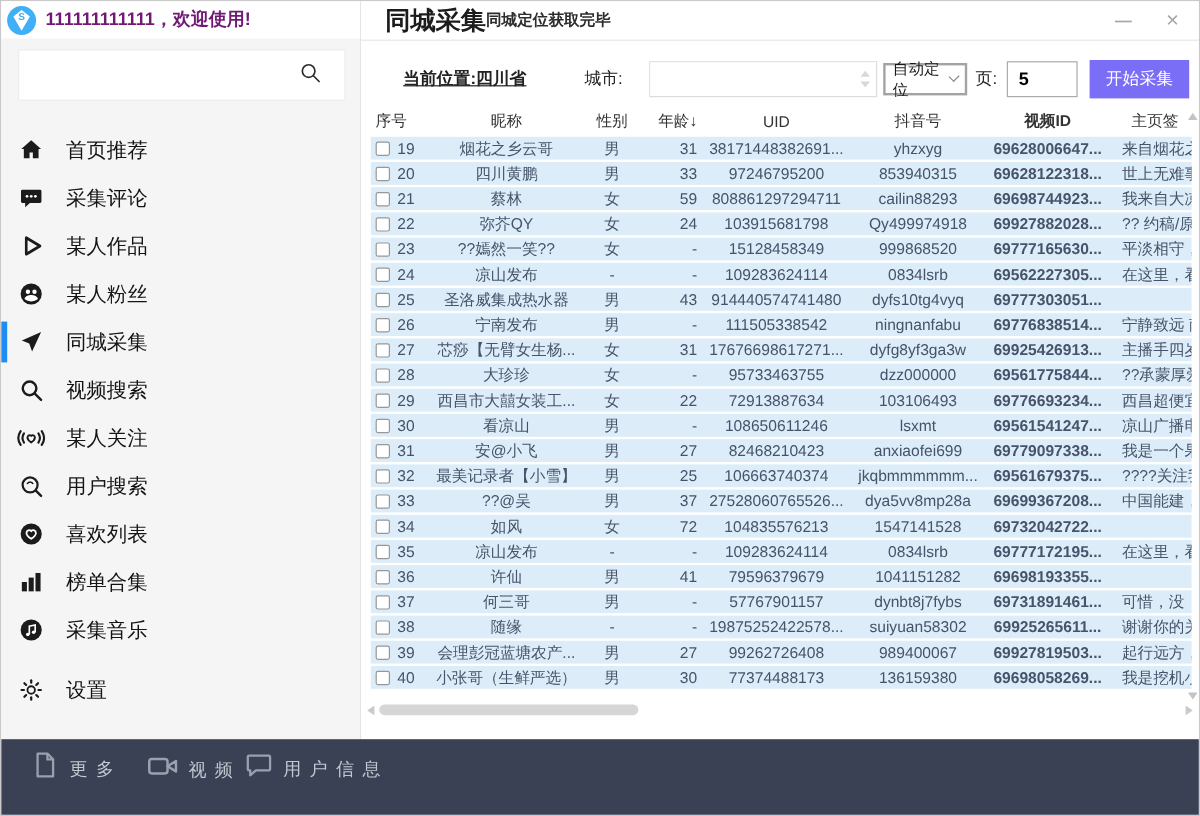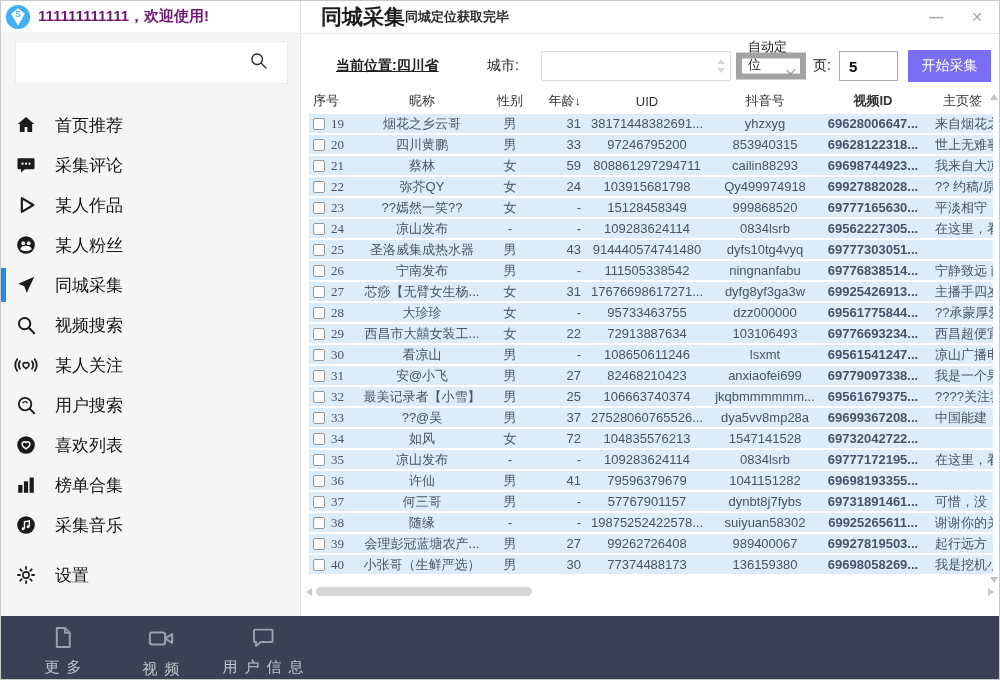--- a/index.html
+++ b/index.html
@@ -28,49 +28,49 @@
 
   .toolbar { position:relative; height:44px; margin-top:10px; }
   .toolbar > * { position:absolute; top:50%; transform:translateY(-50%); }
   .loc-label { left:35px; font-size:14px; font-weight:bold; color:#222; white-space:nowrap;text-decoration:underline; }
   .city-label { left:186px; font-size:14px; color:#222; }
   .city-wrap { left:240px; width:190px; height:30px; border:1px solid #dcdcdc; background:#fff; }
   .city-input { width:100%; height:100%; border:none; outline:none; padding:0 18px 0 8px; font-size:13px; }
   .spin { position:absolute; right:5px; width:0; height:0; }
   .spin.up { top:7px; border-left:4px solid transparent; border-right:4px solid transparent; border-bottom:5px solid #d8d8d8; }
   .spin.down { bottom:7px; border-left:4px solid transparent; border-right:4px solid transparent; border-top:5px solid #d8d8d8; }
-  .mode-select { left:435px; width:70px; height:27px; border:6px solid #a3a3a3; background:#fff; display:flex; align-items:flex-end; padding:0 6px; font-size:13px; color:#1a1a1a; justify-content:space-between; }
+  .mode-select { left:435px; width:70px; height:27px; border:2px solid #a3a3a3; background:#fff; display:flex; align-items:center; padding:0 6px; font-size:13px; color:#1a1a1a; justify-content:space-between; }
   .chev { width:7px; height:7px; border-right:1.5px solid #8a8a8a; border-bottom:1.5px solid #8a8a8a; transform:rotate(45deg); margin-top:-4px; }
   .page-label { left:512px; font-size:14px; color:#222; }
   .page-input { left:538px; width:59px; height:30px; border:1px solid #ababab; background:#fff; font-size:15px; font-weight:bold; color:#000; padding-left:9px; outline:none; }
   .start-btn { left:607px; width:83px; height:32px; background:#7b6ef6; color:#fff; border:none; border-radius:0; font-size:14px; cursor:default; }
 
   
   .thead { display:flex; align-items:center; height:20px; margin:3px 8px 3px 8px; font-size:13px; color:#333; }
   .trow { display:flex; align-items:center; height:19px; margin:0 8px 2px 8px; background:#dcedf9; font-size:13px; color:#46536a; }
-  .c0 { width:46px; display:flex; align-items:center; gap:6px; padding-left:4px;font-family:Liberation Serif, serif; }
+  .c0 { width:46px; display:flex; align-items:center; gap:6px; padding-left:4px; }
   .c1 { width:134px; text-align:center; } .c2 { width:42px; text-align:center; }
   .c3 { width:50px; text-align:right; } .c4 { width:132px; text-align:center; }
   .c5 { width:104px; text-align:center; } .c6 { width:112px; text-align:center;font-weight:bold; }
   .c7 { flex:1; text-align:left; padding-left:6px; white-space:nowrap; overflow:hidden; }
   .thead .c7 { padding-left:14px; }
   .c1,.c4,.c5,.c6 { white-space:nowrap; overflow:hidden; }
   .cb { width:12px; height:12px; min-width:12px; border:1px solid #979797; border-radius:2px; background:#fff; display:inline-block; }
 
   
   .vscroll-up { position:absolute; right:3px; top:93px; width:0; height:0; border-left:4px solid transparent; border-right:4px solid transparent; border-bottom:6px solid #c3c3c3; }
   .vscroll-down { position:absolute; right:3px; top:576px; width:0; height:0; border-left:4px solid transparent; border-right:4px solid transparent; border-top:6px solid #c3c3c3; }
   .hscroll { position:absolute; left:2px; top:585px; width:694px; height:12px; }
   .h-left { position:absolute; left:3px; top:2px; width:0; height:0; border-top:4px solid transparent; border-bottom:4px solid transparent; border-right:6px solid #c9c9c9; }
   .h-right { position:absolute; right:3px; top:2px; width:0; height:0; border-top:4px solid transparent; border-bottom:4px solid transparent; border-left:6px solid #c9c9c9; }
   .h-thumb { position:absolute; left:13px; top:1px; width:216px; height:9px; background:#d6d6d6; border-radius:5px; }
 
   
   .bottombar { position:absolute; left:0; top:615px; width:1000px; height:65px; background:#3a4154; }
-  .bb-item { position:absolute; top:8px; display:flex; flex-direction:column; align-items:center; transform:translateX(-50%); cursor:default; }
+  .bb-item { position:absolute; top:8px; display:flex; flex-direction:row; align-items:center; transform:translateX(-50%); cursor:default; }
   .bb-label { margin-top:3px; font-size:15px; color:#c3c7d0; letter-spacing:7px; text-indent:7px; white-space:nowrap; }
 </style>
 </head>
 <body>
 
 <div class="app">
 
   <div class="sidebar">
     <div class="app-title-row">
       <span class="nav-ico" style="width:27px;height:27px;">

